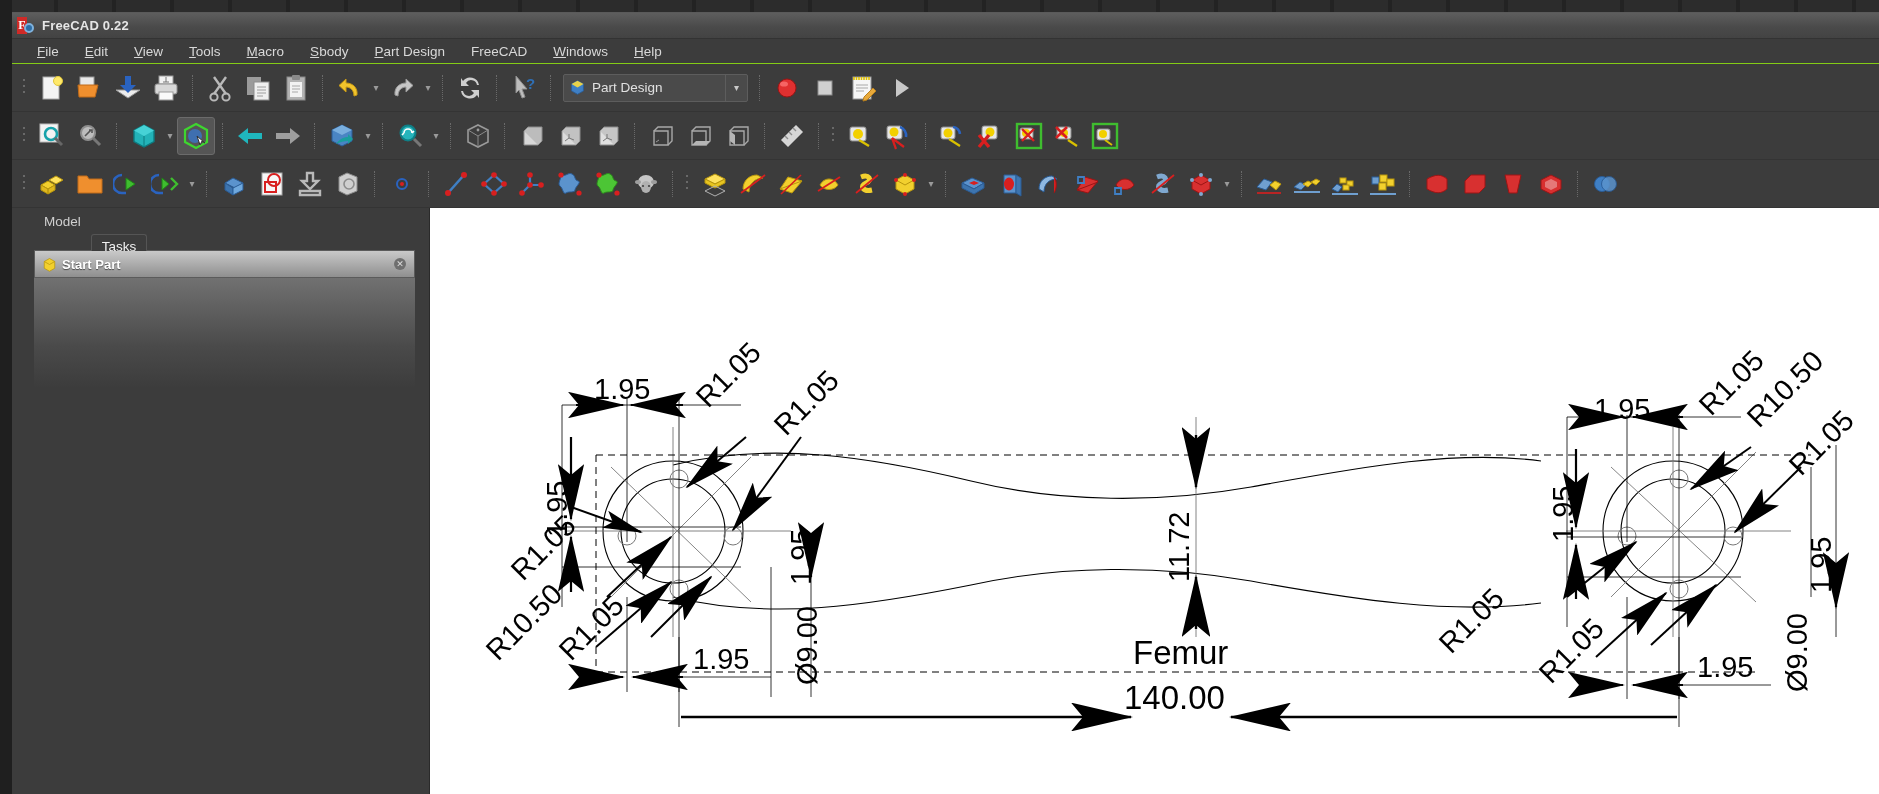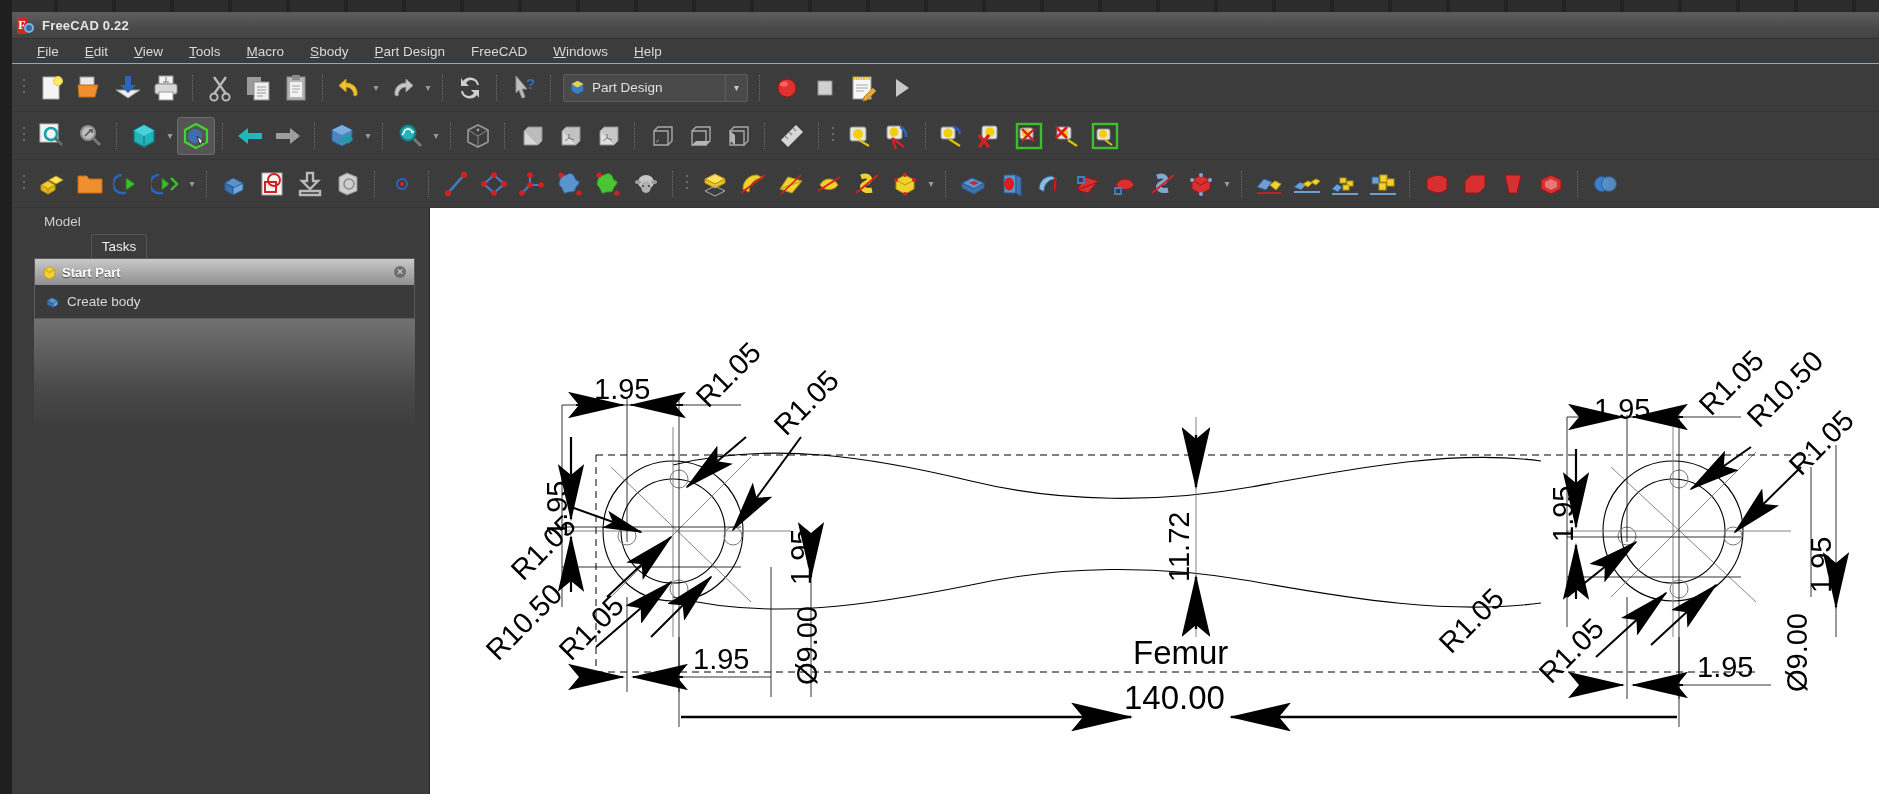--- a/index.html
+++ b/index.html
@@ -71,21 +71,21 @@
   
   .body-split { display:flex; height:597px; }
   .panel { width:418px; background:#3c3c3c; position:relative; flex:0 0 auto;
       border-right:1px solid #2a2a2a; }
   .panel-title { color:#dcdcdc; font-size:13.5px; padding:7px 0 6px 5px; }
   .tabrow { display:flex; align-items:center; height:26px; padding-left:22px; }
   .tab { font-size:13.5px; padding:4px 10px 4px 10px; color:#cfcfcf; cursor:default; }
   .tab.active { background:#3c3c3c; color:#f0f0f0; border:1px solid #555; border-bottom:none;
       border-radius:3px 3px 0 0; position:relative; top:1px;margin-top:48px; }
 
-  .task-area { margin:24px 14px 0 22px; background:#1d4ed8; }
+  .task-area { margin:16px 14px 0 22px; background:#1d4ed8; }
   .task-group { border:1px solid #5b5b5b; }
   .task-head { height:26px; display:flex; align-items:center; padding-left:7px;
       background:linear-gradient(180deg,#c9c9c9 0%,#8f8f8f 100%); position:relative; }
   .task-head .th-ico { width:15px;height:15px;margin-right:5px;flex:0 0 auto; }
   .task-head .th-label { color:#ffffff; font-size:13px; font-weight:bold;
       text-shadow:0 1px 1px rgba(0,0,0,.55); }
   .task-head .th-close { position:absolute; right:8px; top:7px; width:12px; height:12px;
       border-radius:50%; background:#6f6f6f; color:#dcdcdc; font-size:9px;
       display:flex;align-items:center;justify-content:center; }
   .task-body { background:#3a3a3a; padding:7px 0 7px 0; }
@@ -763,32 +763,20 @@
             <div class="task-head">
               <div class="th-ico">
                 <svg class="ico" width="15" height="15" viewBox="0 0 20 20">
                   <path d="M3 6l7-4 7 4v9l-7 4-7-4z" fill="#f2d02e" stroke="#b8960d"></path>
                   <path d="M3 6l7 4 7-4" fill="none" stroke="#b8960d"></path>
                 </svg>
               </div>
               <div class="th-label">Start Part</div>
               <div class="th-close">✕</div>
             </div>
-            <div class="task-body">
-              <div class="task-item">
-                <div class="ti-ico">
-                  <svg class="ico" width="15" height="15" viewBox="0 0 20 20">
-                    <path d="M3 9l6-4 8 4-6 4z" fill="#5b93cd" stroke="#2a5c96"></path>
-                    <path d="M3 9v5l8 4v-5z" fill="#3d74ae" stroke="#2a5c96"></path>
-                    <path d="M11 13v5l6-4V9z" fill="#6fa8dd" stroke="#2a5c96"></path>
-                  </svg>
-                </div>
-                <div class="ti-label">Create body</div>
-              </div>
-            </div>
           </div>
         </div>
         <div class="task-fade"></div>
       </div>
 
       <div class="view3d">
         <svg class="drawing" width="1448" height="597" viewBox="419 171 1448 597">
           <defs>
             <marker id="ah" markerWidth="26" markerHeight="12" refX="25" refY="6" orient="auto">
               <path d="M0,0 L26,6 L0,12 L5,6 z" fill="#000"></path>

